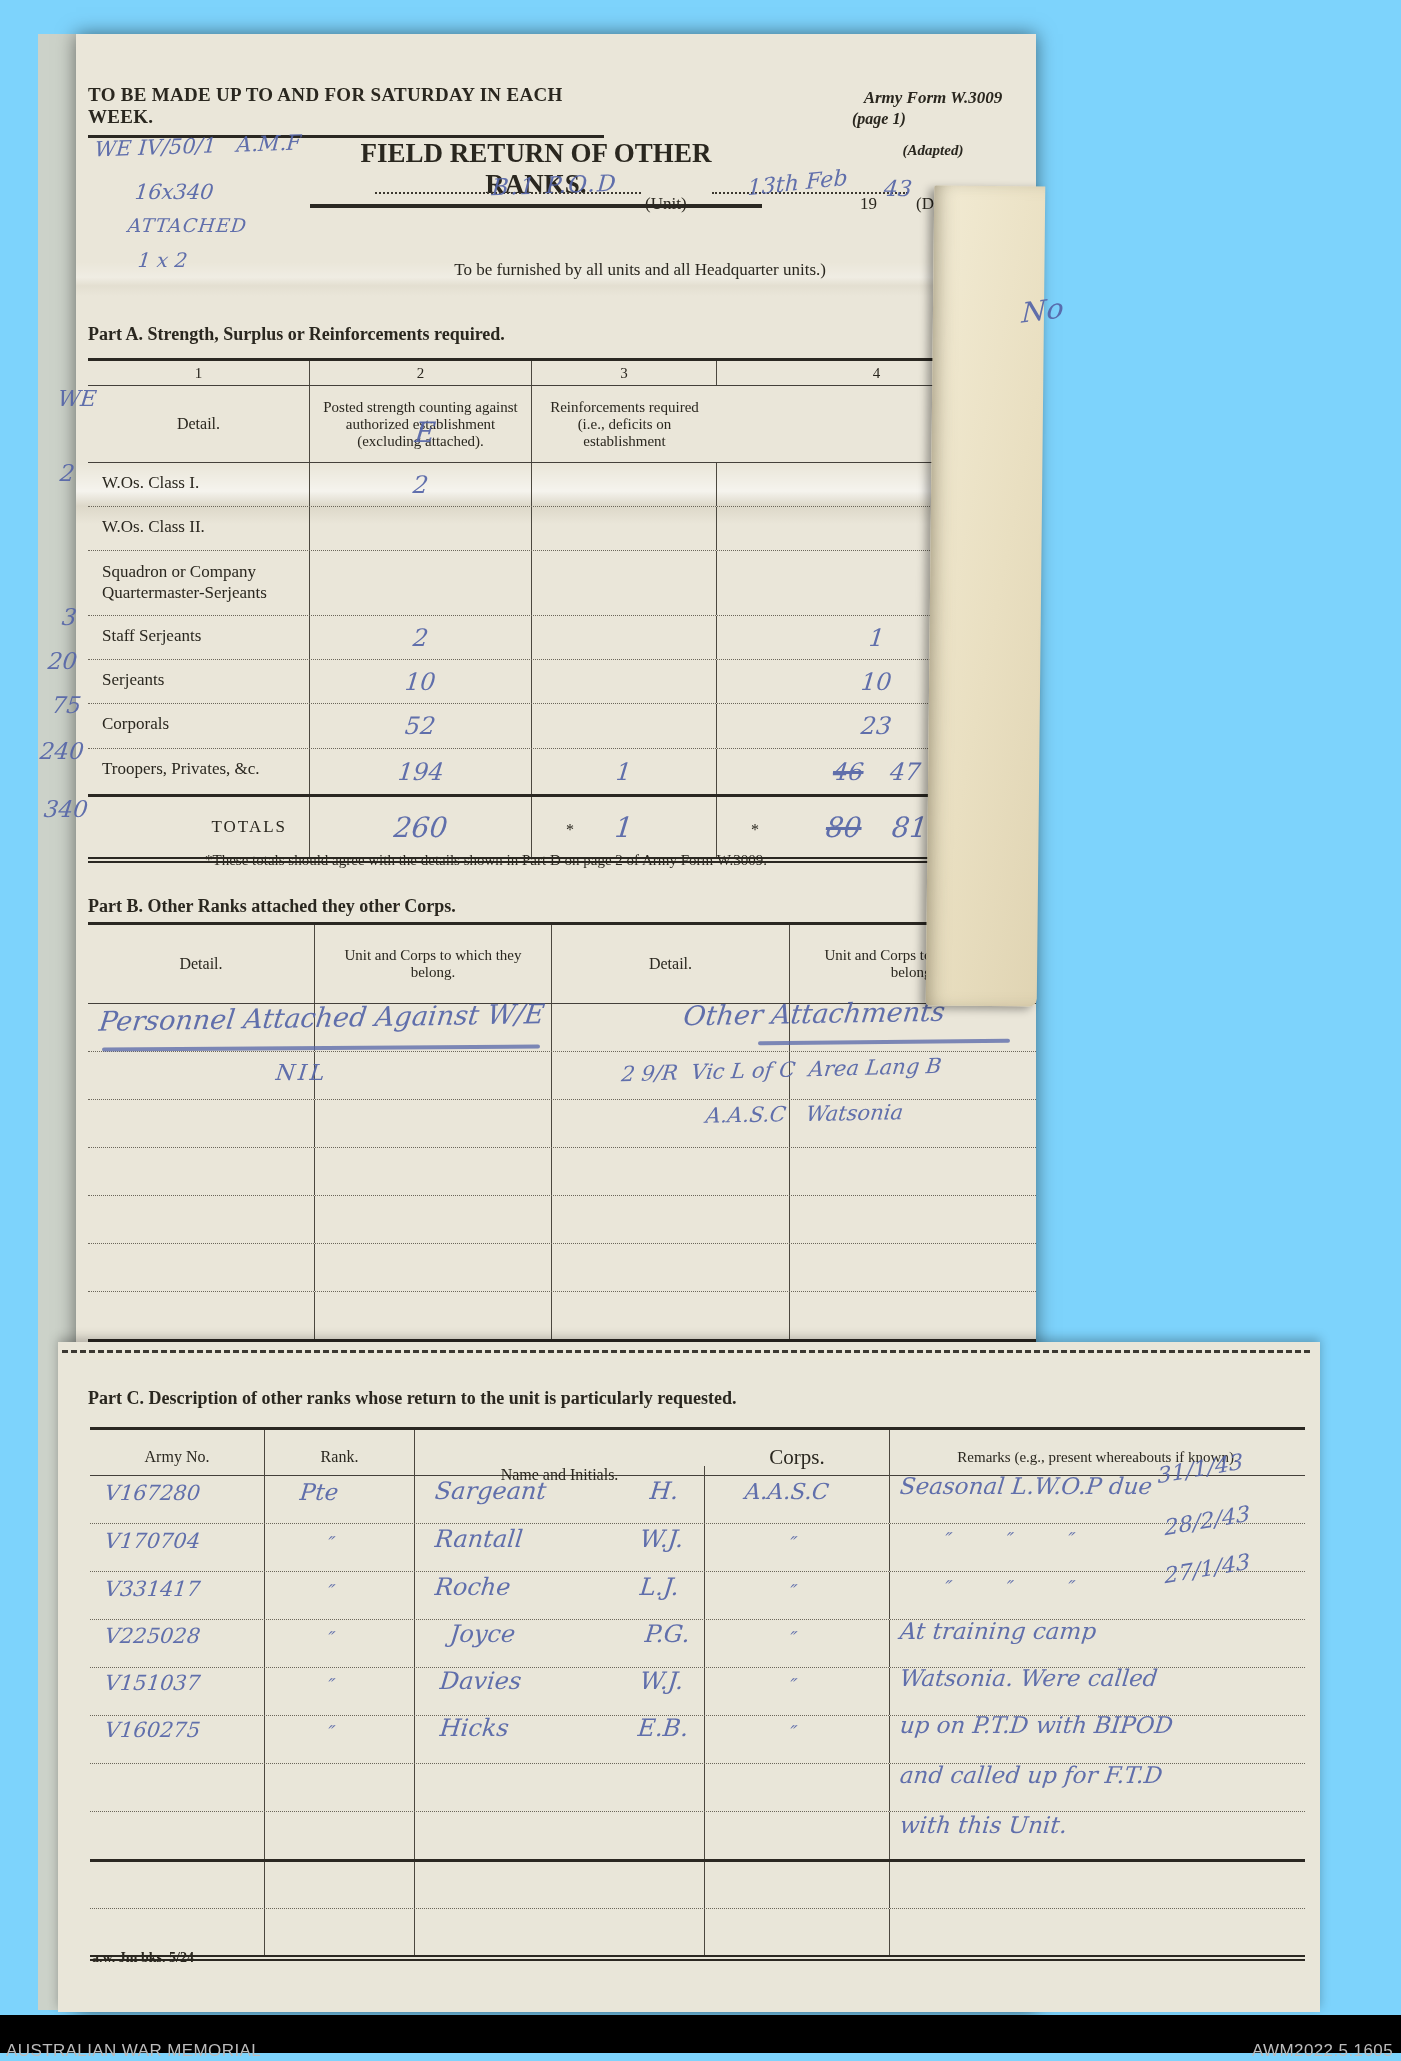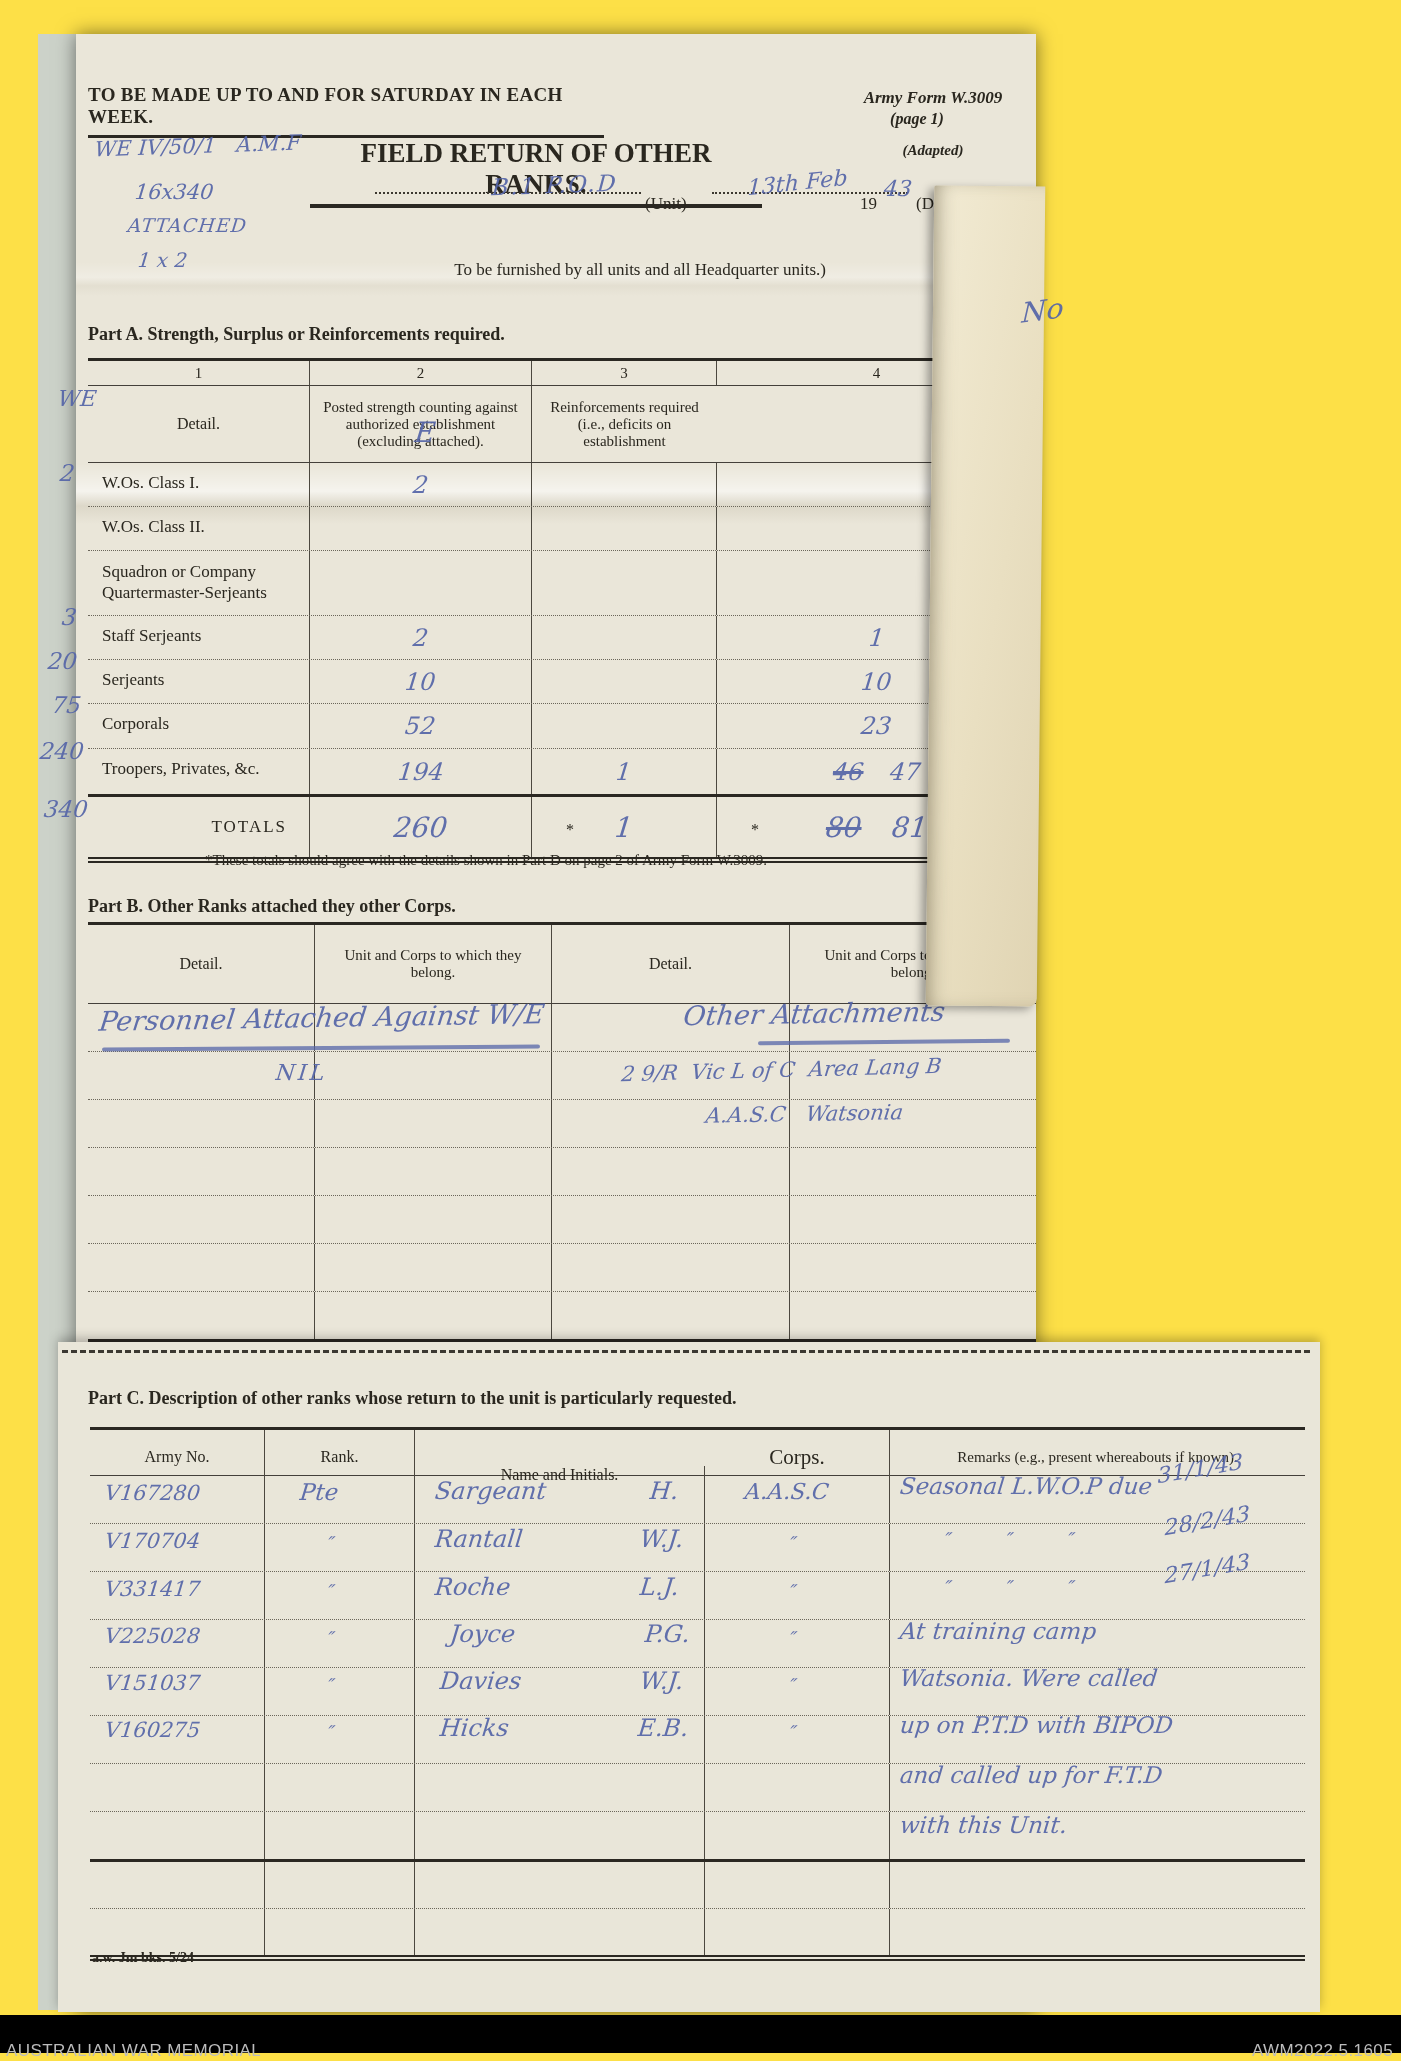--- a/index.html
+++ b/index.html
@@ -1,16 +1,16 @@
 <!DOCTYPE html>
 <html><head>
 <meta charset="utf-8">
 <style>
   html,body{margin:0;padding:0;background:#151515;}
-  .page{position:relative;width:1401px;height:2061px;background:#fde047;overflow:hidden;
+  .page{position:relative;width:1401px;height:2061px;background:#7dd3fc;overflow:hidden;
         font-family:"Liberation Serif",serif;color:#2a271f;}
   .strip{position:absolute;left:38px;top:34px;width:40px;height:1976px;background:#ccd2c9;}
   .sheet1{position:absolute;left:76px;top:34px;width:960px;height:1978px;background:#eae6d9;overflow:hidden;
           box-shadow:0 0 18px rgba(0,0,0,.5);}
   .sheet2{position:absolute;left:58px;top:1342px;width:1262px;height:670px;background:#e9e6d9;overflow:hidden;
           box-shadow:0 -4px 10px rgba(0,0,0,.25);}
   .crease{position:absolute;left:0;width:100%;pointer-events:none;
           background:linear-gradient(180deg,rgba(255,255,255,0),rgba(255,255,255,.55) 45%,rgba(150,140,115,.16) 70%,rgba(255,255,255,0));}
   .flap{position:absolute;left:930px;top:186px;width:111px;height:820px;z-index:6;
         background:linear-gradient(100deg,#f2ebd4,#e9dfc1 55%,#e0d4b3);
@@ -42,21 +42,21 @@
 <div class="page">
   <div class="strip"></div>
 
   <div class="sheet1">
     <div class="crease" style="top:430px;height:60px;"></div>
     <div class="crease" style="top:228px;height:34px;opacity:.5;"></div>
 
     <div class="p b" style="left:12px;top:50px;width:516px;font-size:19px;letter-spacing:.3px;border-bottom:3px solid #2b2822;padding-bottom:7px;">TO BE MADE UP TO AND FOR SATURDAY IN EACH WEEK.</div>
 
     <div class="p b i" style="left:752px;top:54px;width:210px;text-align:center;font-size:17px;">Army Form W.3009</div>
-    <div class="p b i" style="left:736px;top:76px;width:210px;text-align:center;font-size:16px;">(page 1)</div>
+    <div class="p b i" style="left:776px;top:76px;width:210px;text-align:left;font-size:16px;">(page 1)</div>
     <div class="p b i" style="left:752px;top:108px;width:210px;text-align:center;font-size:15px;">(Adapted)</div>
 
     <span class="hw" style="left:19px;top:100px;font-size:21px;transform:skewX(-6deg) rotate(-2deg);">WE IV/50/1   A.M.F</span>
     <span class="hw" style="left:59px;top:146px;font-size:21px;">16x340</span>
     <span class="hw" style="left:52px;top:180px;font-size:19px;letter-spacing:1px;">ATTACHED</span>
     <span class="hw" style="left:62px;top:214px;font-size:20px;">1 x 2</span>
 
     <div class="p b" style="left:234px;top:104px;width:452px;text-align:center;font-size:27px;border-bottom:4px solid #2b2822;padding-bottom:4px;">FIELD RETURN OF OTHER RANKS.</div>
 
     <div class="dot" style="left:299px;top:158px;width:266px;"></div>

